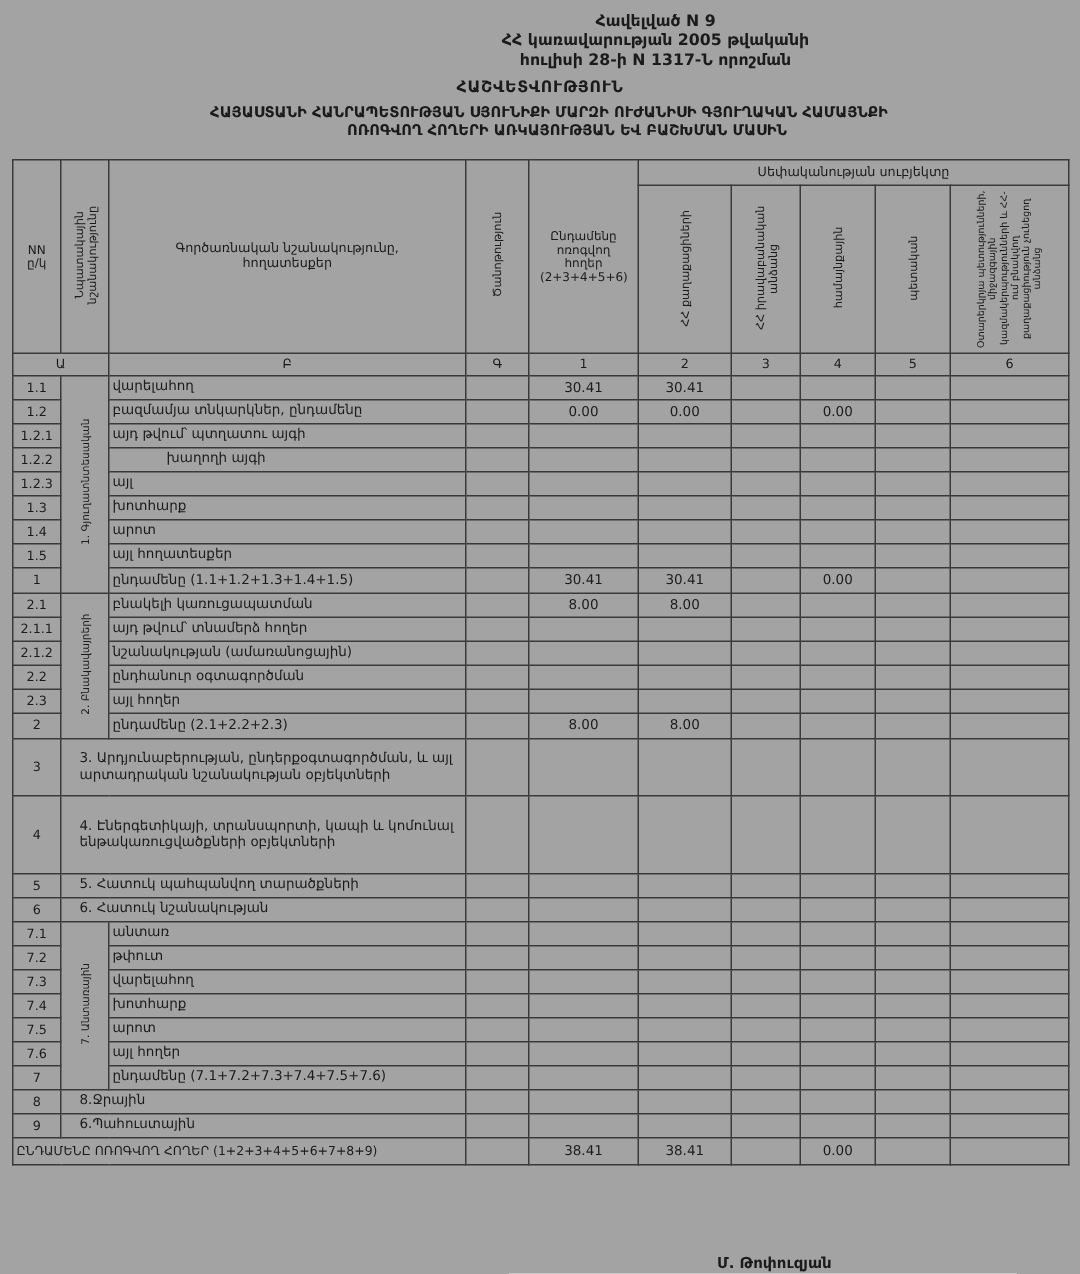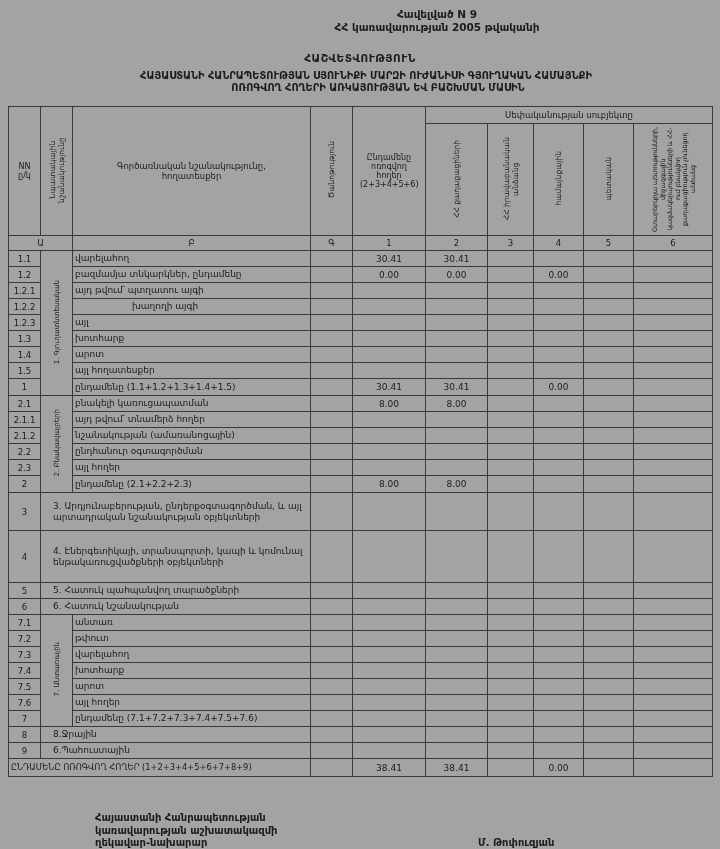--- a/index.html
+++ b/index.html
@@ -53,21 +53,21 @@
   .h-func { font-size: 8.5px; font-weight: normal; padding: 0 14px; }
   .h-total { font-size: 8px; font-weight: normal; padding: 0 6px; }
   .h-nn { font-size: 8px; font-weight: normal; }
   .h-nn .nn-wrap { width: 22px; margin: 0 auto; }
 
   tbody tr { height: 16px; }
   tbody td { font-size: 9px; padding: 0 2px; }
   td.nn  { text-align: center; font-size: 8.5px; }
   td.lbl { text-align: left; line-height: 10.5px; }
   td.lbl.ind1 { }
-  td.lbl.ind2 { padding-left: 59px; margin-top: 32px; }
+  td.lbl.ind2 { padding-left: 38px; margin-top: 32px; }
   td.lbl.span2 { padding-left: 12px; }
   td.val { text-align: center; font-size: 9px; }
   td.grp { text-align: center; vertical-align: middle; padding: 0; }
   td.grp .rot { font-size: 7px; line-height: 8px; max-height: none; }
   td.total-lbl { font-size: 8.3px; }
 
   .footer-left {
     position: absolute; top: 812px; left: 95px;
     font-weight: bold; font-size: 10px; line-height: 12.5px;
   }
@@ -77,20 +77,21 @@
   }
 </style>
 </head>
 <body>
 
 <div class="sheet">
 
   <div class="appendix">
     <div>Հավելված N 9</div>
     <div>ՀՀ կառավարության 2005 թվականի</div>
+    <div>հուլիսի 28-ի N 1317-Ն որոշման</div>
   </div>
 
   <div class="title-block">
     <div class="t1">ՀԱՇՎԵՏՎՈՒԹՅՈՒՆ</div>
     <div class="t2">ՀԱՅԱՍՏԱՆԻ ՀԱՆՐԱՊԵՏՈՒԹՅԱՆ ՍՅՈՒՆԻՔԻ ՄԱՐԶԻ ՈՒԺԱՆԻՍԻ ԳՅՈՒՂԱԿԱՆ ՀԱՄԱՅՆՔԻ</div>
     <div class="t3">ՈՌՈԳՎՈՂ ՀՈՂԵՐԻ ԱՌԿԱՅՈՒԹՅԱՆ ԵՎ ԲԱՇԽՄԱՆ ՄԱՍԻՆ</div>
   </div>
 
   <table class="report">
     <colgroup>
@@ -473,20 +474,15 @@
           <td class="val">38.41</td>
           <td class="val">38.41</td>
           <td class="val"></td>
           <td class="val">0.00</td>
           <td class="val"></td>
           <td class="val"></td>
         </tr>
       </tbody>
   </table>
 
-  <div class="footer-left">
-    <div>Հայաստանի Հանրապետության</div>
-    <div>կառավարության աշխատակազմի</div>
-    <div>ղեկավար-նախարար</div>
-  </div>
   <div class="signature">Մ. Թոփուզյան</div>
 
 </div>
 
 </body></html>

